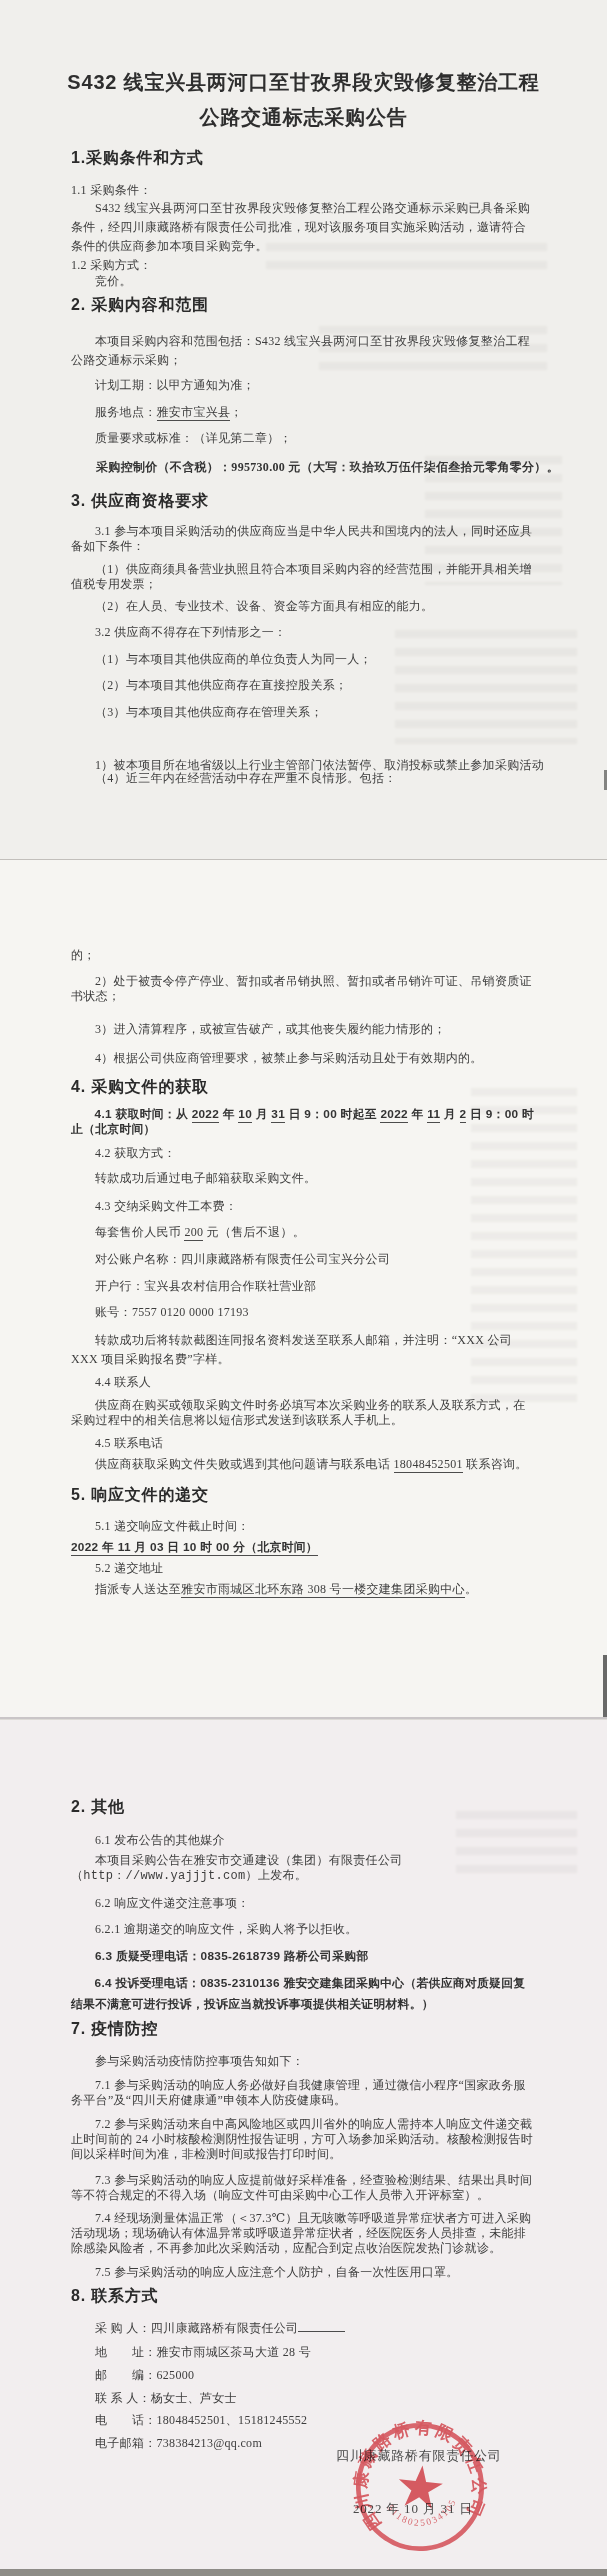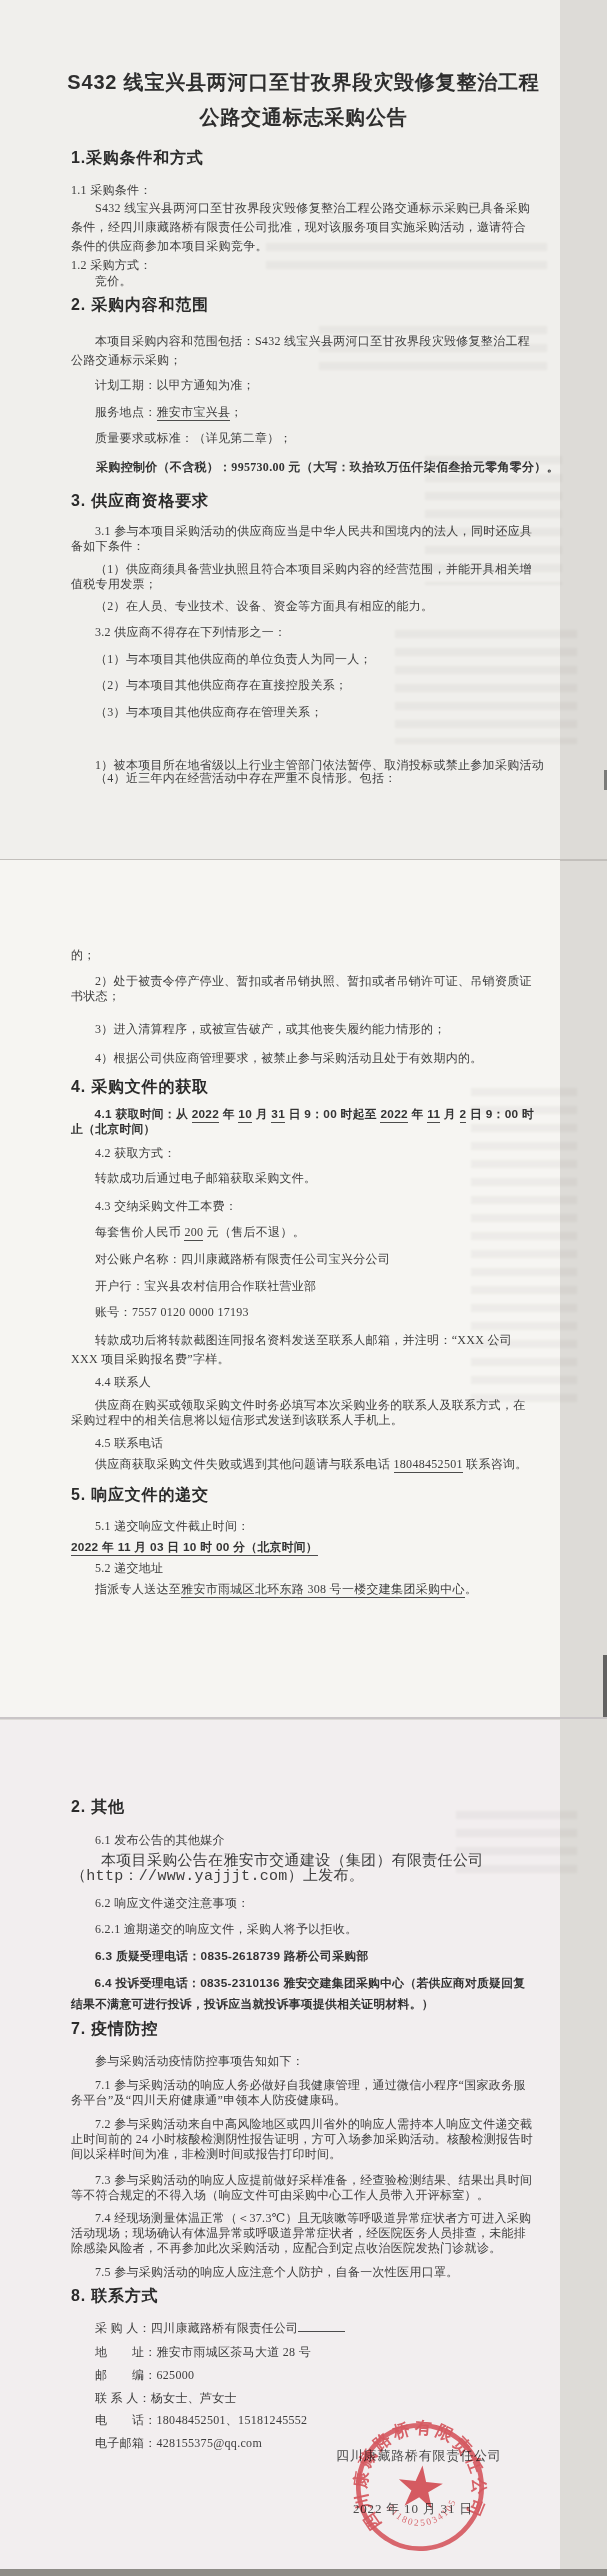--- a/index.html
+++ b/index.html
@@ -1,18 +1,18 @@
 <!DOCTYPE html>
 <html style="font-size:12px"><head>
 <meta charset="utf-8">
 <style>
   html,body{margin:0;padding:0;background:#dddbd7;}
   #shot{position:relative;width:607px;height:2576px;overflow:hidden;
         font-family:"Liberation Serif","DejaVu Serif",serif;color:#3d3d3d;}
-  .page{position:absolute;left:0;width:560px;}
+  .page{position:absolute;left:0;width:607px;}
   #p1{top:0;height:859px;background:#f0efec;}
   #p2{top:860px;height:857px;background:#f6f5f2;}
   #p3{top:1720px;height:850px;background:#f2eeef;}
   .seam{position:absolute;left:0;width:607px;background:#c2bfbb;}
   #seam1{top:859px;height:1.5px;}
   #seam2{top:1717px;height:2.3px;background:#c9c5c7;}
   #bottomstrip{position:absolute;left:0;top:2569px;width:607px;height:6.8px;background:#8e8c87;}
   .sliver{position:absolute;background:#3a3a3a;}
   .line{position:absolute;left:71px;width:465px;font-size:12px;line-height:17.5px;
         letter-spacing:0.3px;white-space:nowrap;}
@@ -106,41 +106,41 @@
 
     <div class="sliver" style="left:603px;top:795px;width:4.6px;height:62px;opacity:.75"></div>
   </div>
   <div class="seam" id="seam2"></div>
 
   <div class="page" id="p3">
     <div class="ghost" style="left:456px;top:91px;width:121px;height:68px"></div>
 
     <div class="line hd" style="top:78px">2. 其他</div>
     <div class="line ind" style="top:112px">6.1 发布公告的其他媒介</div>
-    <div class="line wrap lh23" style="top:134px;font-family:'Liberation Mono','DejaVu Sans Mono',serif;font-size:15px">本项目采购公告在雅安市交通建设（集团）有限责任公司（http：//www.yajjjt.com）上发布。</div>
+    <div class="line wrap lh23" style="top:134px;font-family:'Liberation Mono','DejaVu Sans Mono',serif;font-size:12px">本项目采购公告在雅安市交通建设（集团）有限责任公司（http：//www.yajjjt.com）上发布。</div>
     <div class="line ind" style="top:175px">6.2 响应文件递交注意事项：</div>
     <div class="line ind" style="top:201px">6.2.1 逾期递交的响应文件，采购人将予以拒收。</div>
     <div class="line ind bh" style="top:228px;font-size:11.8px">6.3 质疑受理电话：0835-2618739 路桥公司采购部</div>
     <div class="line wrap bh" style="top:253px;font-size:11.8px;line-height:20.5px">6.4 投诉受理电话：0835-2310136 雅安交建集团采购中心（若供应商对质疑回复结果不满意可进行投诉，投诉应当就投诉事项提供相关证明材料。）</div>
 
     <div class="line hd" style="top:300px">7. 疫情防控</div>
     <div class="line ind" style="top:333px">参与采购活动疫情防控事项告知如下：</div>
     <div class="line wrap lh23" style="top:358px">7.1 参与采购活动的响应人务必做好自我健康管理，通过微信小程序“国家政务服务平台”及“四川天府健康通”申领本人防疫健康码。</div>
     <div class="line wrap lh23" style="top:397px">7.2 参与采购活动来自中高风险地区或四川省外的响应人需持本人响应文件递交截止时间前的 24 小时核酸检测阴性报告证明，方可入场参加采购活动。核酸检测报告时间以采样时间为准，非检测时间或报告打印时间。</div>
     <div class="line wrap lh23" style="top:453px">7.3 参与采购活动的响应人应提前做好采样准备，经查验检测结果、结果出具时间等不符合规定的不得入场（响应文件可由采购中心工作人员带入开评标室）。</div>
     <div class="line wrap lh23" style="top:491px">7.4 经现场测量体温正常（＜37.3℃）且无咳嗽等呼吸道异常症状者方可进入采购活动现场；现场确认有体温异常或呼吸道异常症状者，经医院医务人员排查，未能排除感染风险者，不再参加此次采购活动，应配合到定点收治医院发热门诊就诊。</div>
     <div class="line ind" style="top:544px">7.5 参与采购活动的响应人应注意个人防护，自备一次性医用口罩。</div>
 
     <div class="line hd" style="top:567px">8. 联系方式</div>
     <div class="line ind" style="top:600px"><span>采 购 人：四川康藏路桥有限责任公司</span><span class="blank-u"></span></div>
     <div class="line ind" style="top:624px">地　　址：雅安市雨城区茶马大道 28 号</div>
     <div class="line ind" style="top:647px">邮　　编：625000</div>
     <div class="line ind" style="top:670px">联 系 人：杨女士、芦女士</div>
     <div class="line ind" style="top:692px">电　　话：18048452501、15181245552</div>
-    <div class="line ind" style="top:715px">电子邮箱：428155375@qq.com</div>
+    <div class="line ind" style="top:715px">电子邮箱：738384213@qq.com</div>
 
     <div class="signline" style="left:336px;top:727px">四川康藏路桥有限责任公司</div>
     <div class="signline" style="left:353px;top:780px">2022 年 10 月 31 日</div>
 
     <svg id="stamp" viewBox="0 0 200 200">
       <circle cx="100" cy="100" r="92" fill="none" stroke="#dd4a52" stroke-width="7" opacity=".92"></circle>
       <defs>
         <path id="arcTop" d="M 100 180 a 80 80 0 1 1 0.01 0" fill="none"></path>
         <path id="arcBottom" d="M 42 100 A 58 58 0 0 0 158 100" fill="none"></path>
       </defs>

